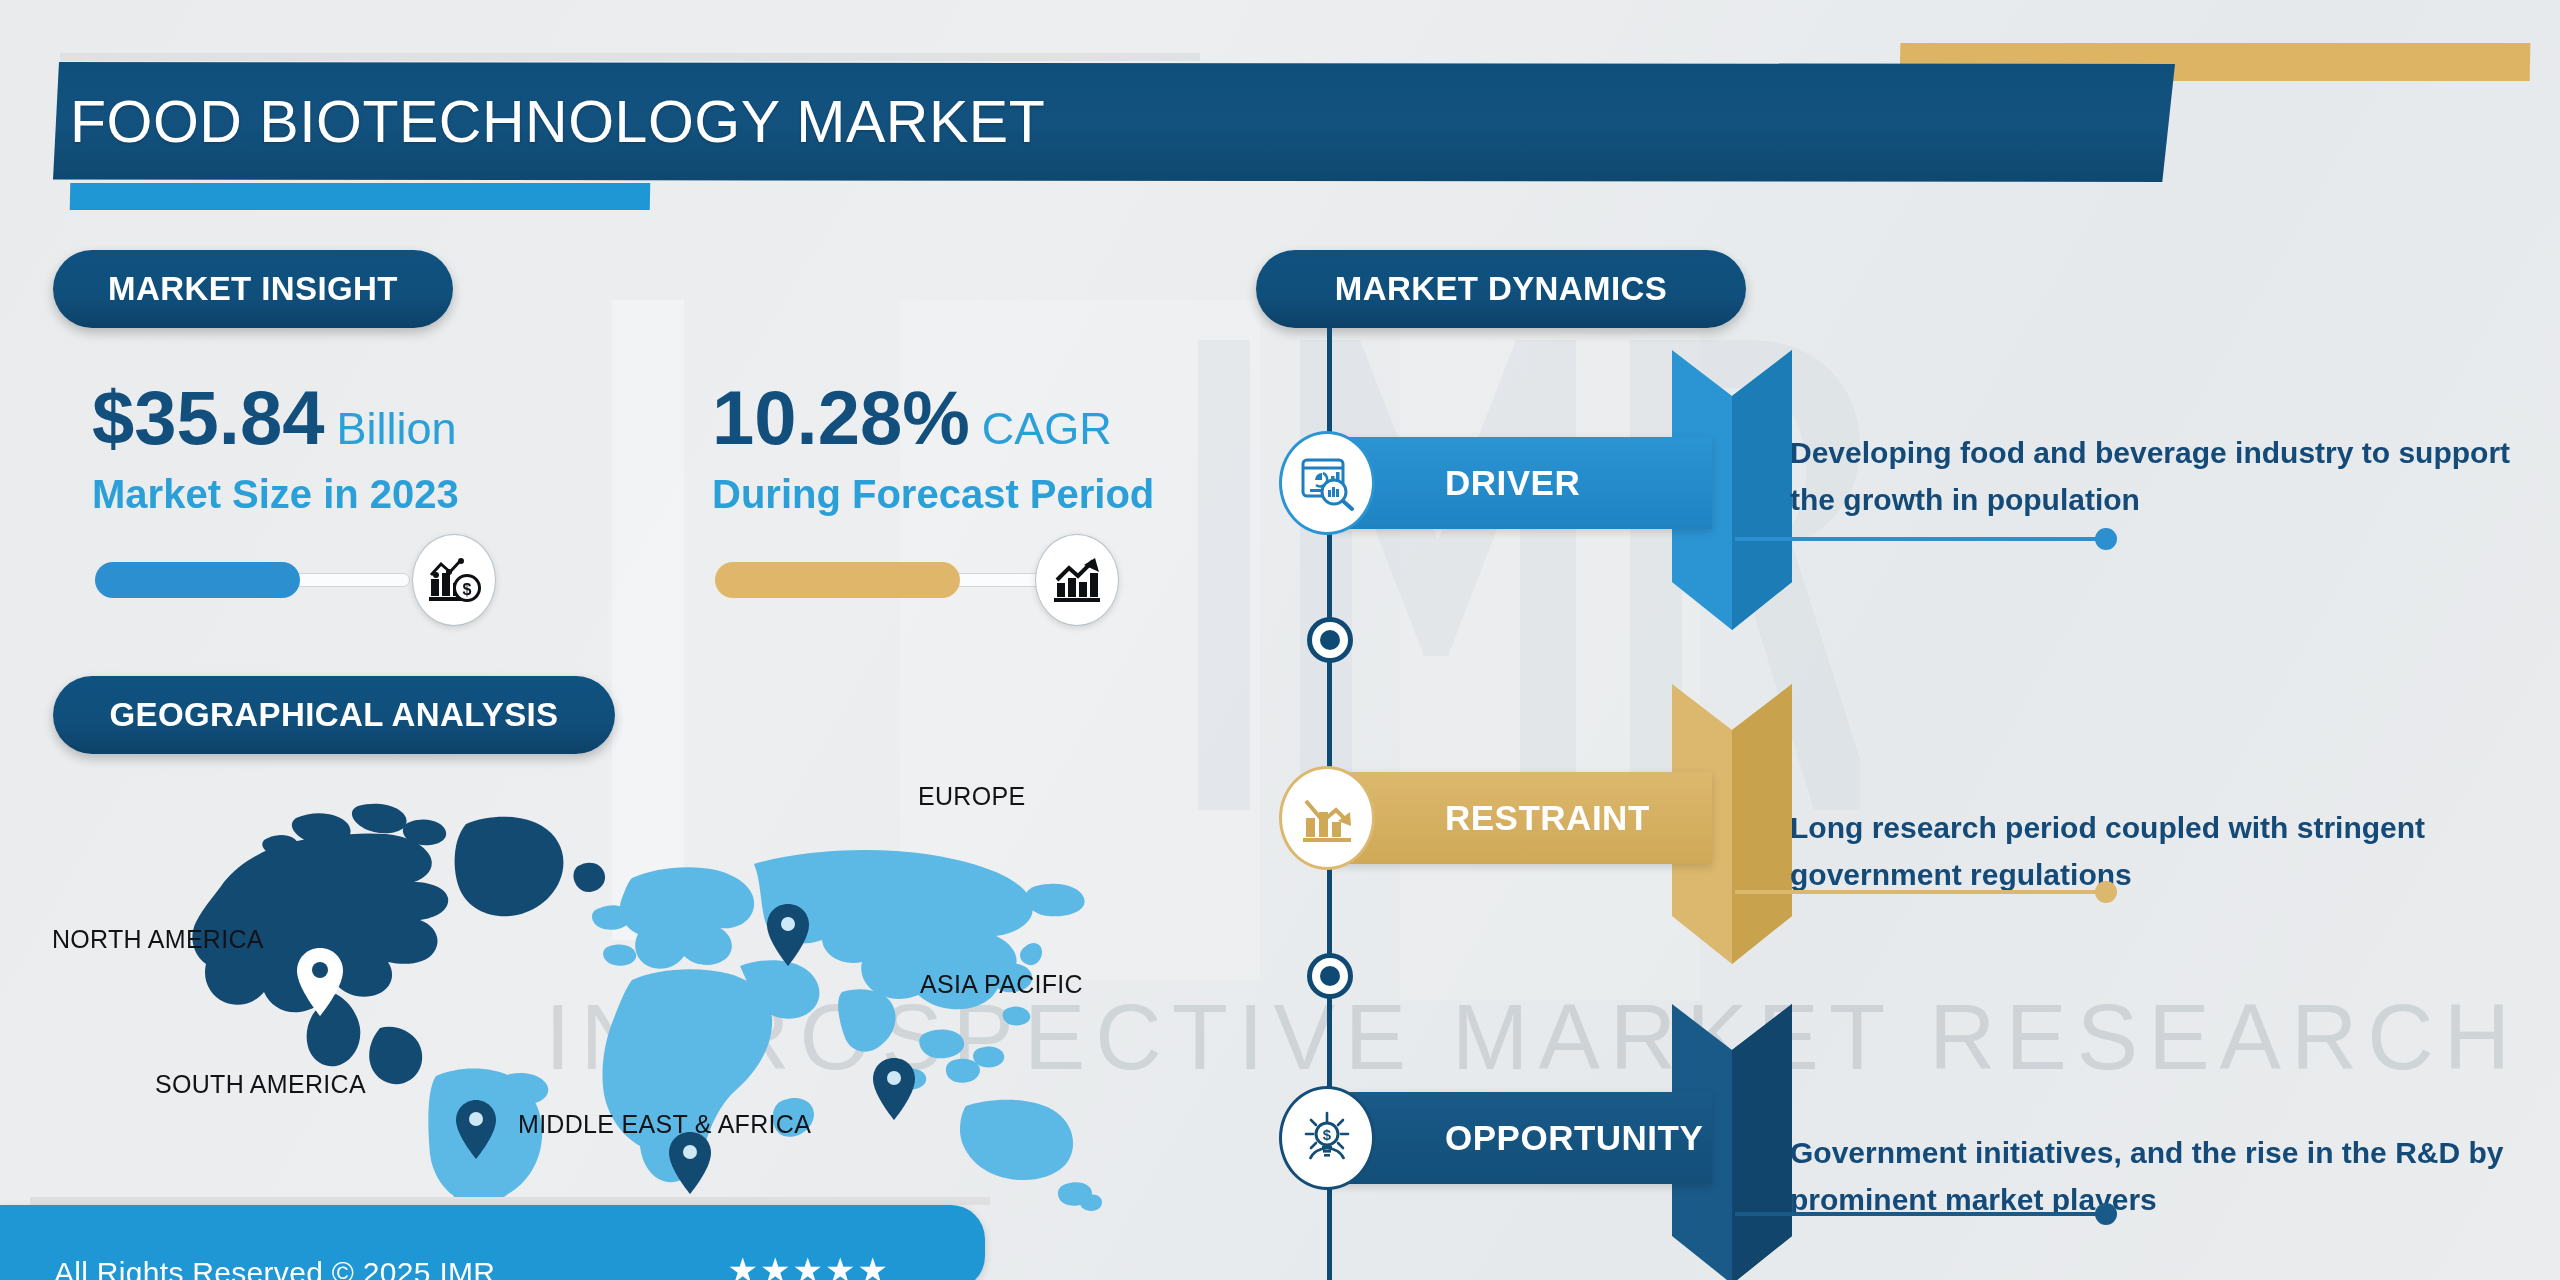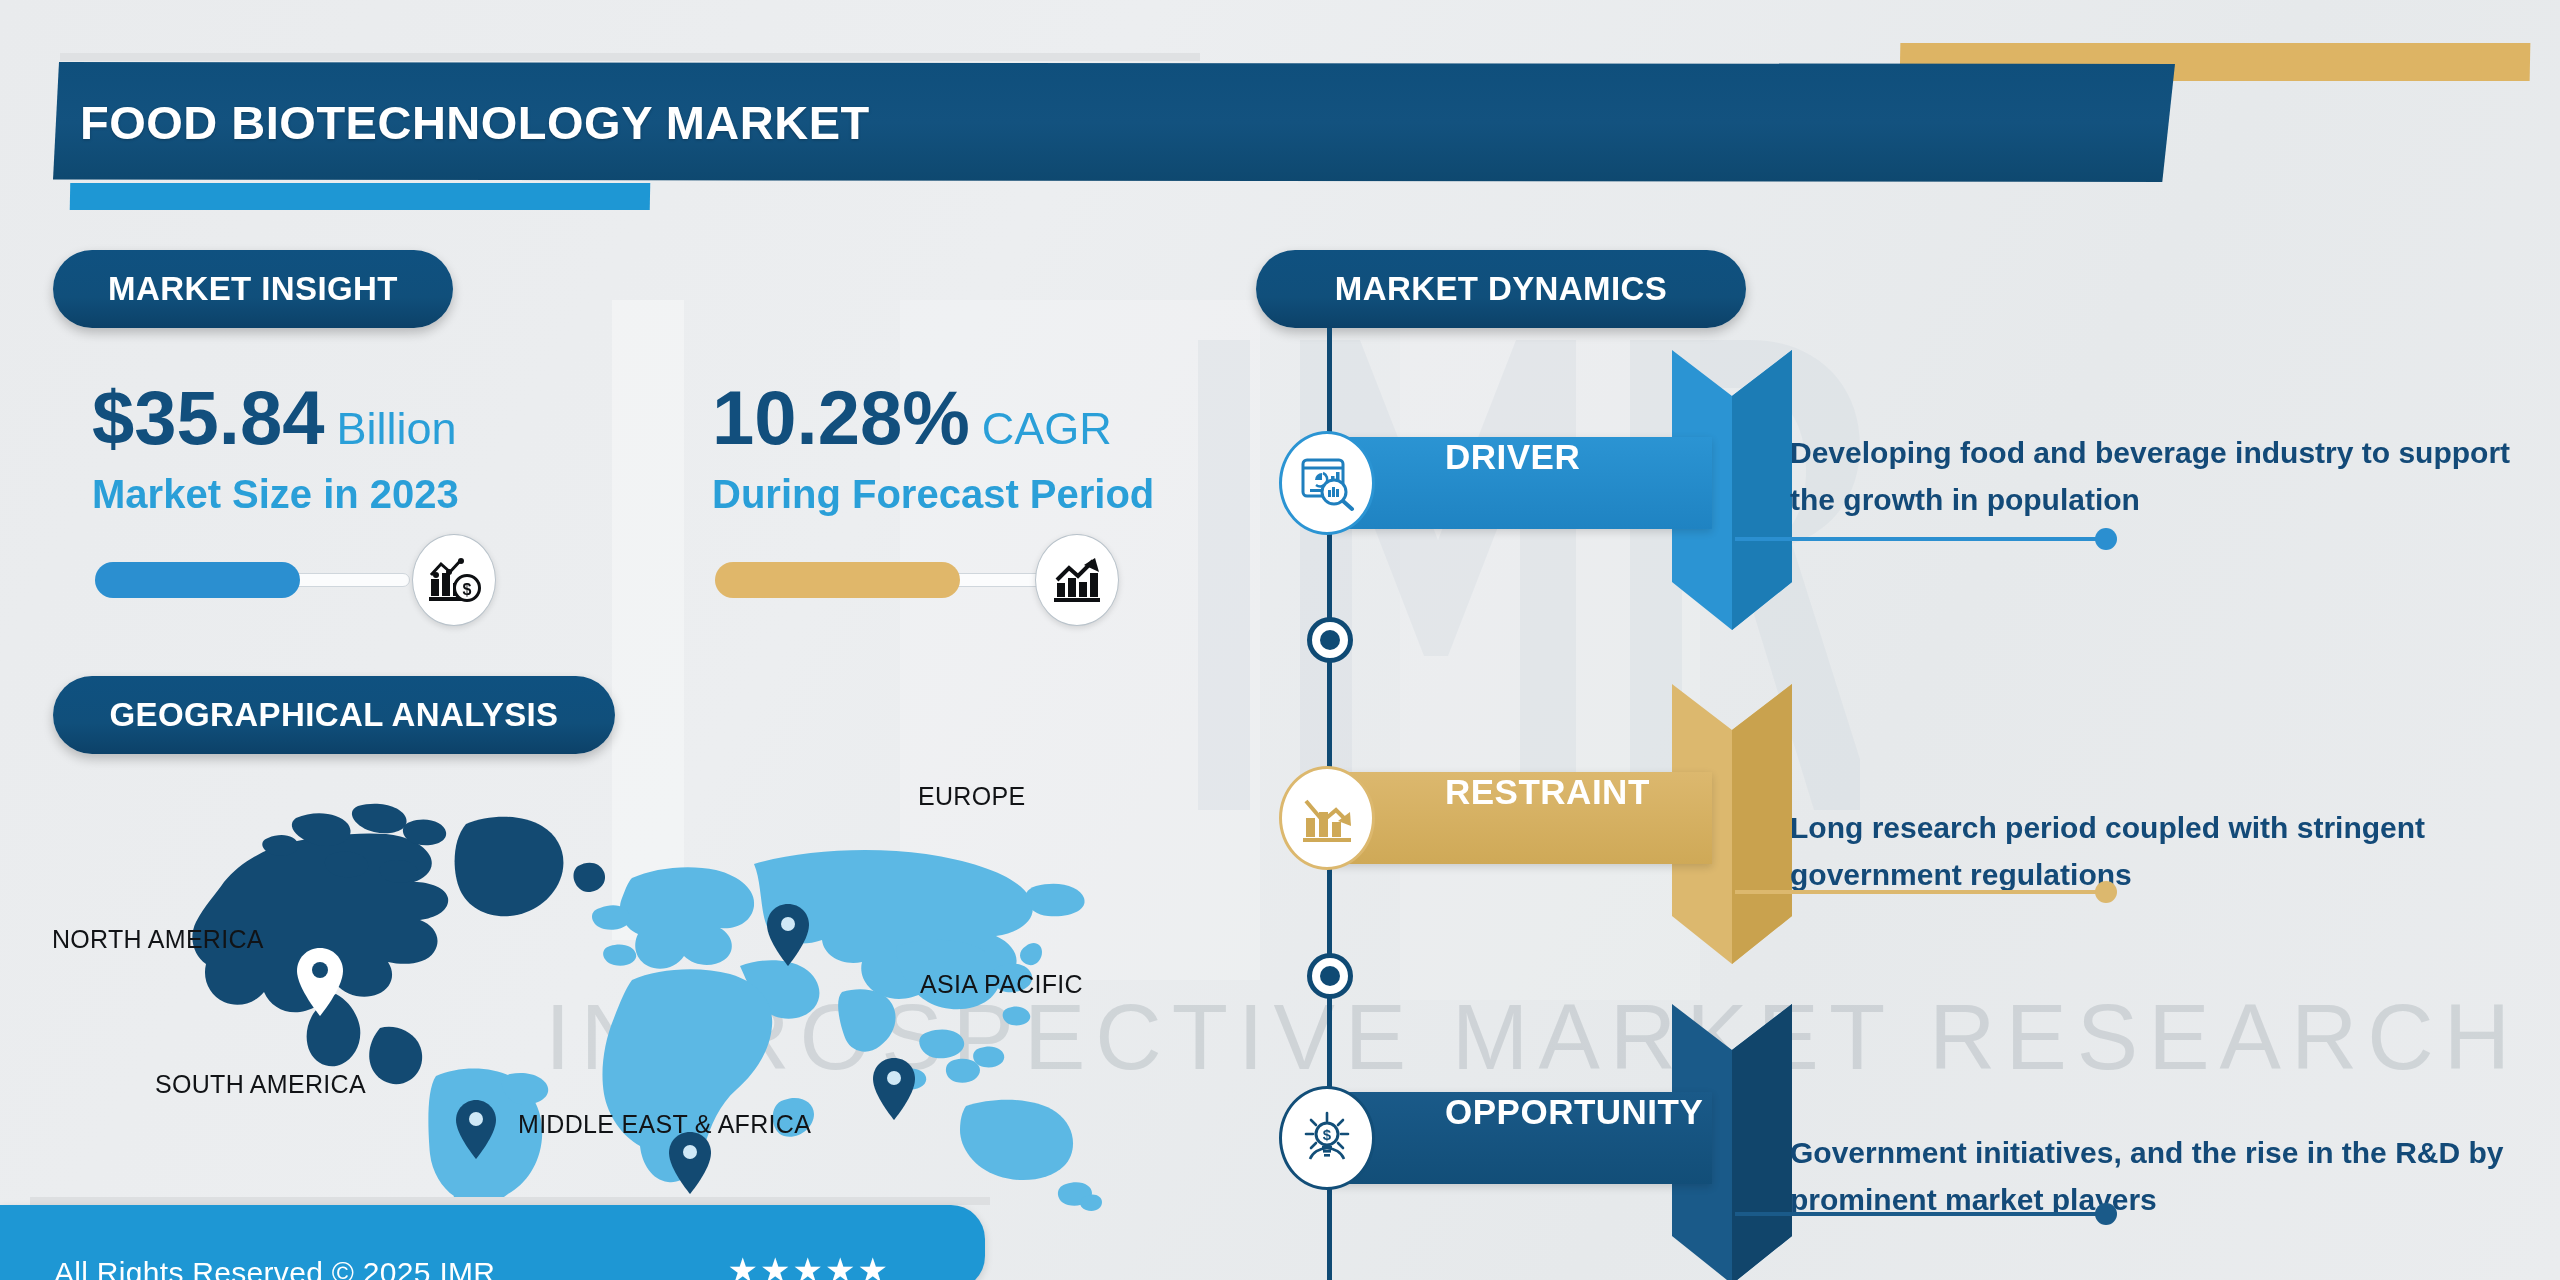--- a/index.html
+++ b/index.html
@@ -48,22 +48,22 @@
     background:#dfe1e3;
   }
   .hdr-bar{
     position:absolute; left:53px; top:62px; width:2122px; height:120px;
     background:linear-gradient(180deg,#0f4f7c 0%,#13527f 50%,#0e486f 100%);
     clip-path:polygon(6px 0, 100% 2px, 99.4% 100%, 0 98%);
     box-shadow:0 4px 9px rgba(0,0,0,.22);
     display:flex; align-items:center;
   }
   .hdr-title{
-    margin-left:27px;
-    font-size:47px; font-weight:700; color:#ffffff;
+    margin-left:17px;
+    font-size:59px; font-weight:400; color:#ffffff;
     letter-spacing:.5px;
     text-shadow:0 1px 3px rgba(0,0,0,.25);
   }
   .hdr-accent{
     position:absolute; left:70px; top:183px; width:580px; height:27px;
     background:#1e97d4;
     transform:skewX(-1.1deg);
   }
 
   
@@ -142,21 +142,21 @@
     content:''; width:20px; height:20px; border-radius:50%; background:#0f4a74;
   }
   #node1{ left:1307px; top:617px; }
   #node2{ left:1307px; top:953px; }
 
   
   .chev{ position:absolute; }
 
   
   .dyn-bar{
-    position:absolute; height:92px; display:flex; align-items:flex-start;
+    position:absolute; height:92px; display:flex; align-items:center;
     box-shadow:0 3px 8px rgba(0,0,0,.14);
   }
   .dyn-bar .txt{
     margin-left:118px; color:#fff; font-size:35px; font-weight:600;
     letter-spacing:.5px; white-space:nowrap;
   }
   .dyn-icon{
     position:absolute; width:96px; height:104px; border-radius:50%;
     background:#fff;
     display:flex; align-items:center; justify-content:center;

